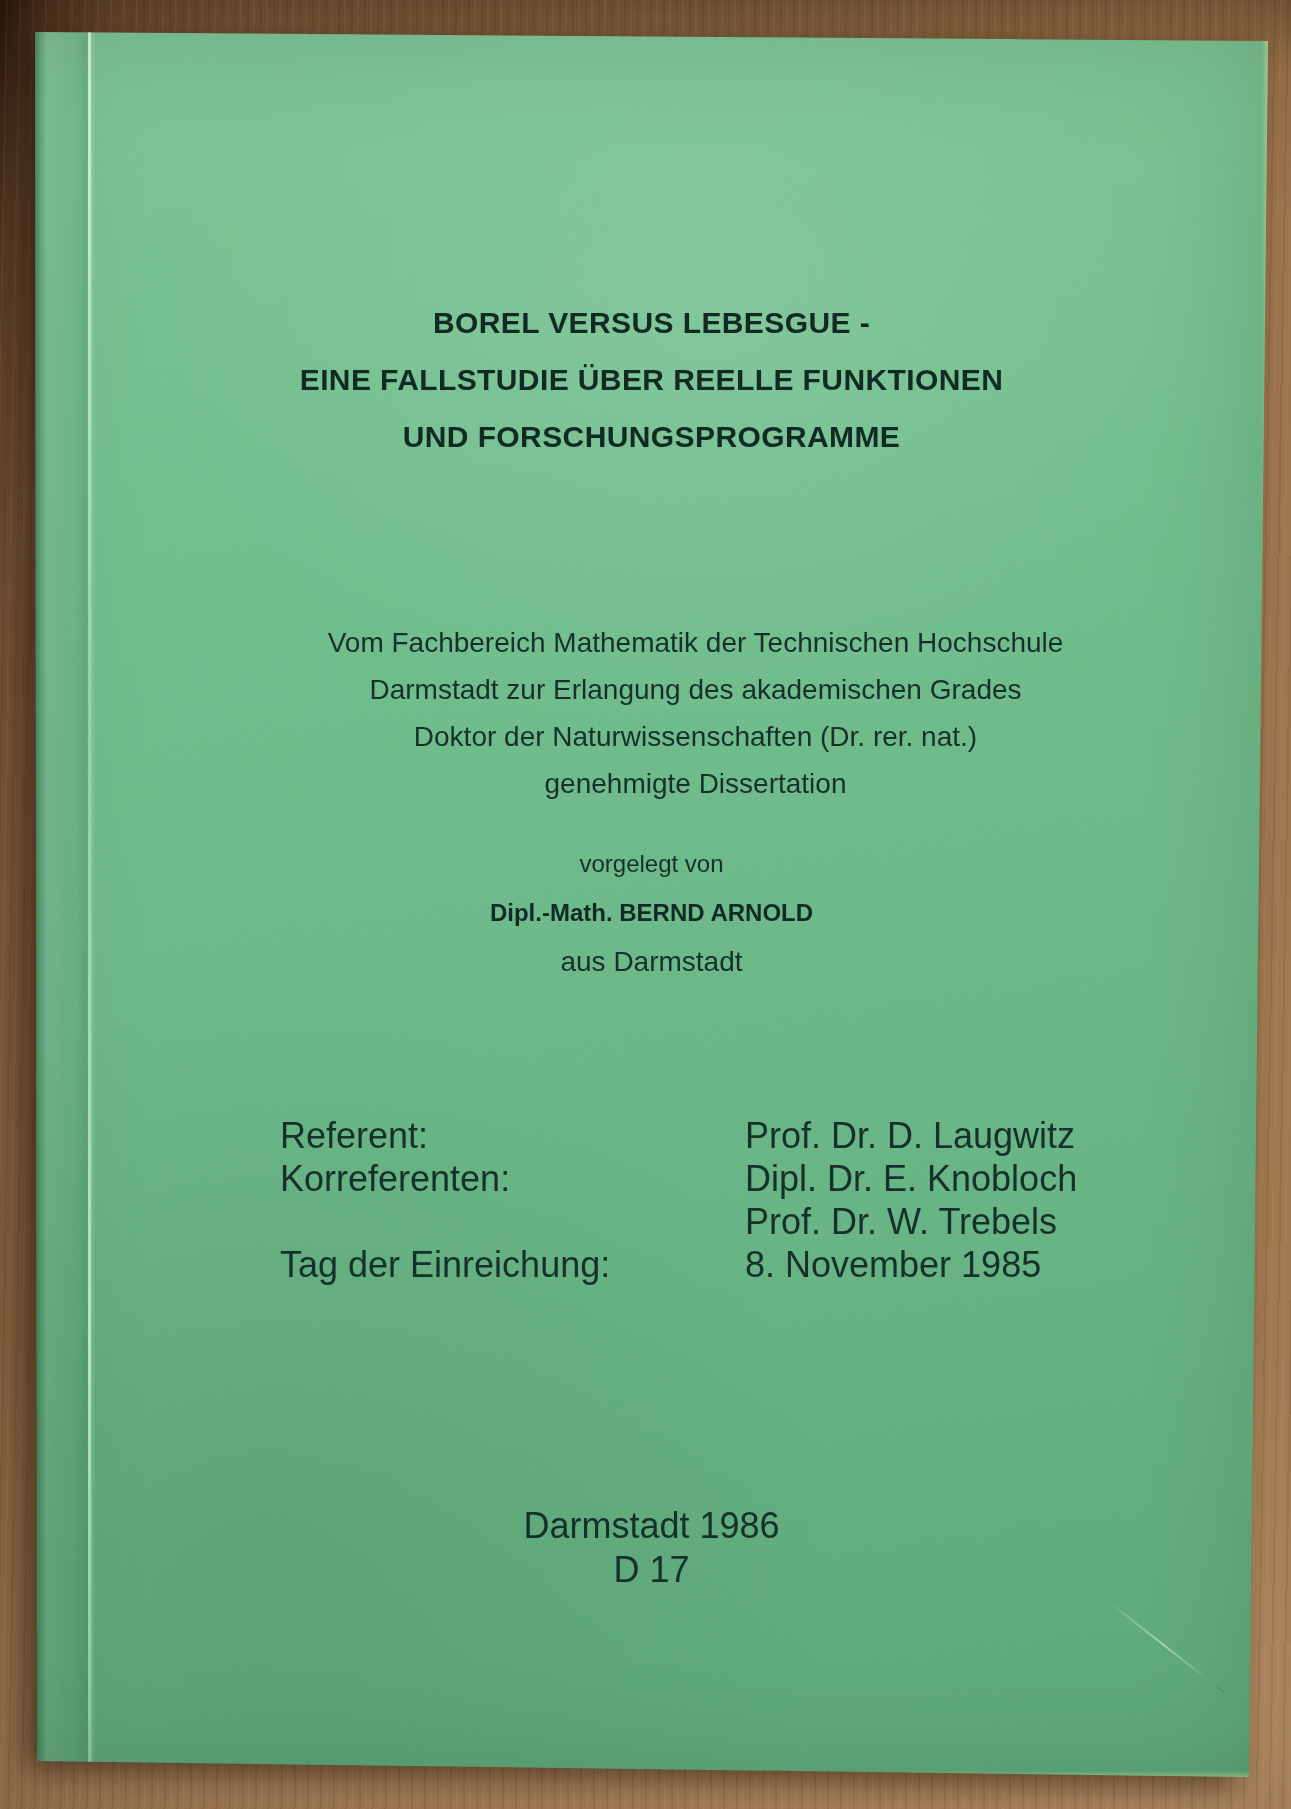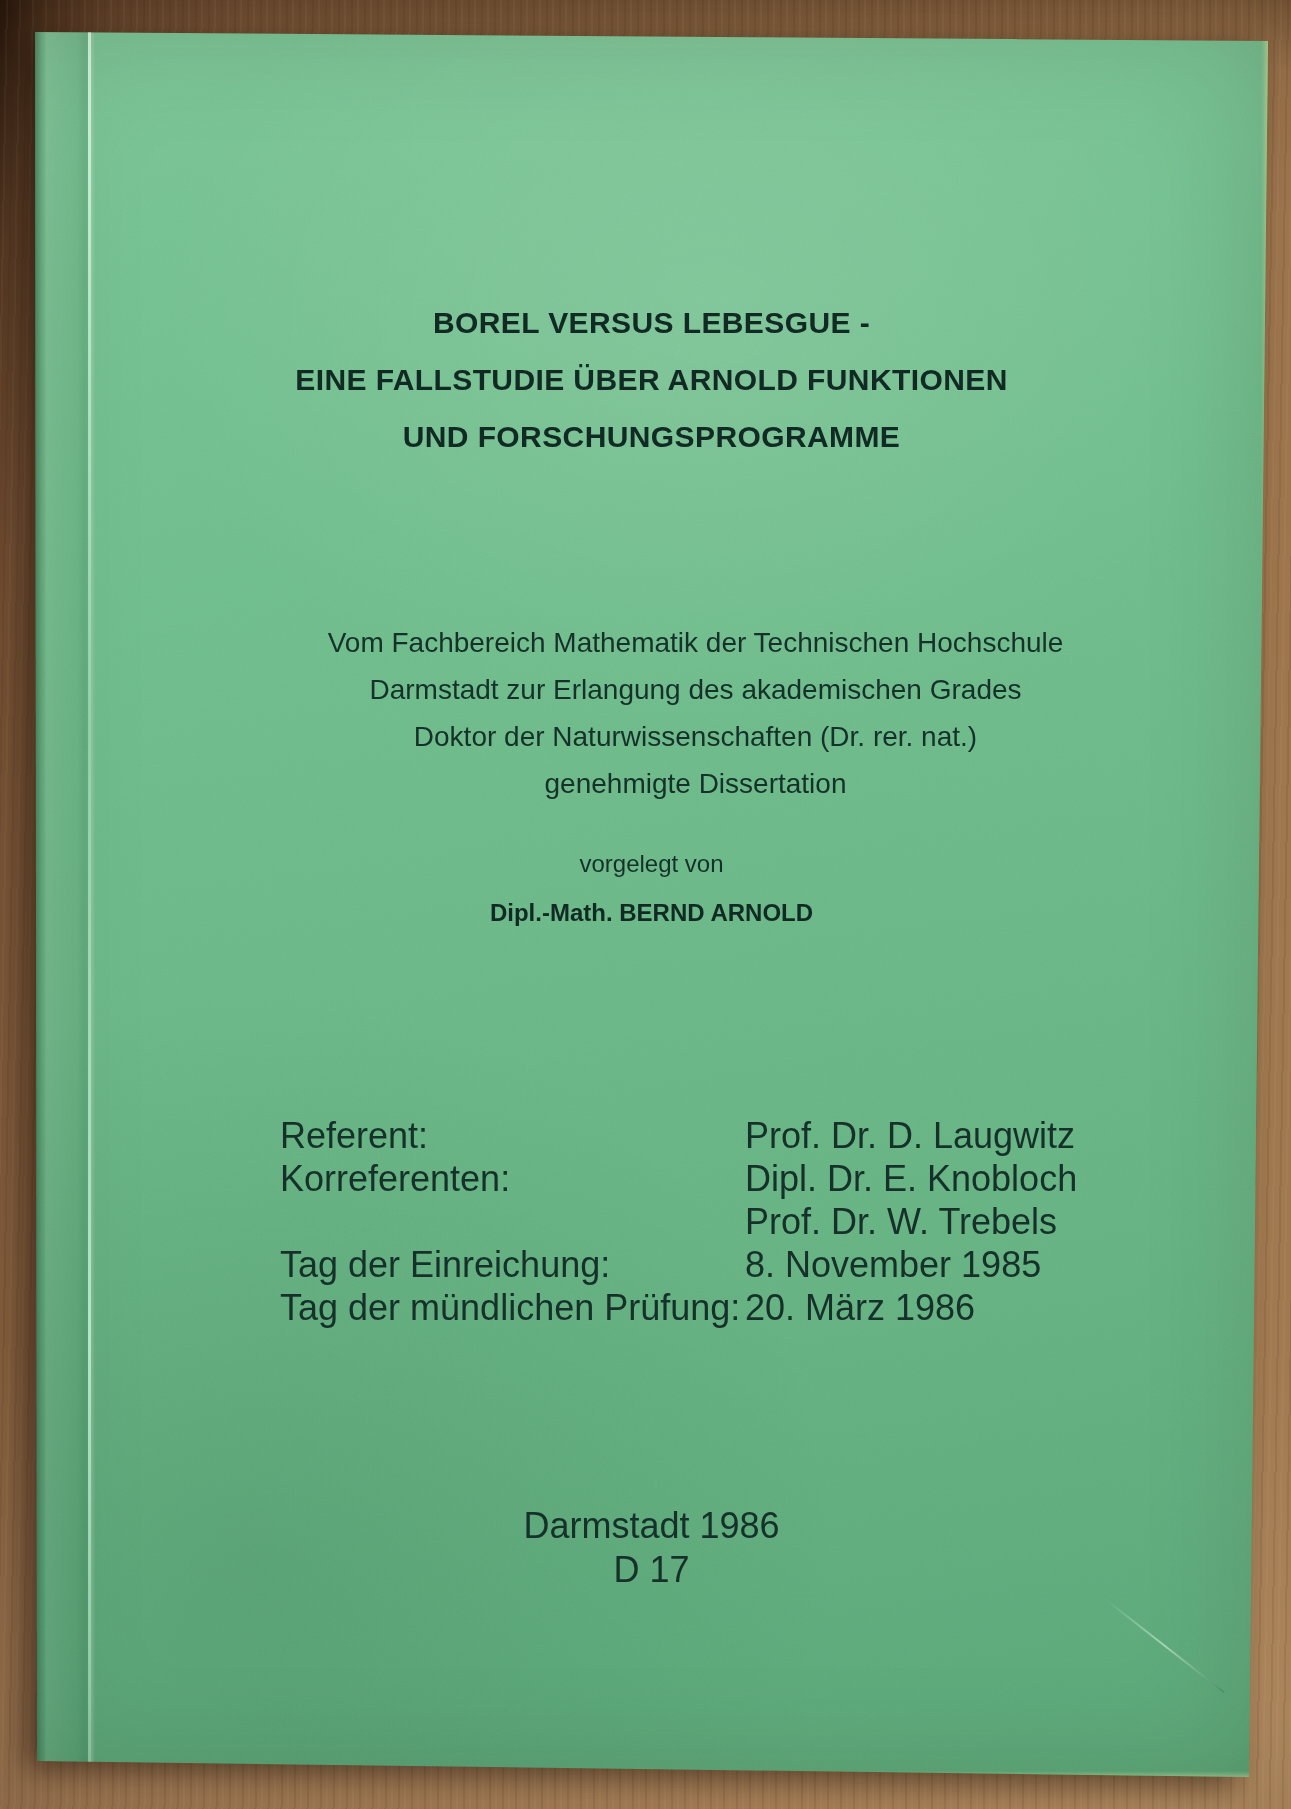--- a/index.html
+++ b/index.html
@@ -114,52 +114,50 @@
 
       <div class="edge-left"></div>
       <div class="spine-band"></div>
       <div class="spine-crease"></div>
       <div class="edge-right"></div>
       <div class="edge-bottom"></div>
       <div class="corner-crease"></div>
 
       <div class="tblock title">
         <div>BOREL VERSUS LEBESGUE -</div>
-        <div>EINE FALLSTUDIE ÜBER ARNOLD FUNKTIONEN</div>
+        <div>EINE FALLSTUDIE ÜBER REELLE FUNKTIONEN</div>
         <div>UND FORSCHUNGSPROGRAMME</div>
       </div>
 
       <div class="tblock approval">
         <div>Vom Fachbereich Mathematik der Technischen Hochschule</div>
         <div>Darmstadt zur Erlangung des akademischen Grades</div>
         <div>Doktor der Naturwissenschaften (Dr. rer. nat.)</div>
         <div>genehmigte Dissertation</div>
       </div>
 
       <div class="tblock submit-label">vorgelegt von</div>
 
       <div class="tblock author">Dipl.-Math. BERND ARNOLD</div>
 
+      <div class="tblock origin">aus Darmstadt</div>
 
       <div class="committee">
         <div class="row">
           <span class="lab">Referent:</span><span class="val">Prof. Dr. D. Laugwitz</span>
         </div>
         <div class="row">
           <span class="lab">Korreferenten:</span><span class="val">Dipl. Dr. E. Knobloch</span>
         </div>
         <div class="row">
           <span class="lab"></span><span class="val">Prof. Dr. W. Trebels</span>
         </div>
         <div class="row">
           <span class="lab">Tag der Einreichung:</span><span class="val">8. November 1985</span>
         </div>
-        <div class="row">
-          <span class="lab">Tag der mündlichen Prüfung:</span><span class="val">20. März 1986</span>
-        </div>
       </div>
 
       <div class="tblock imprint">
         <div>Darmstadt 1986</div>
         <div>D 17</div>
       </div>
 
     </div>
   </div>
   <div class="vignette"></div>

